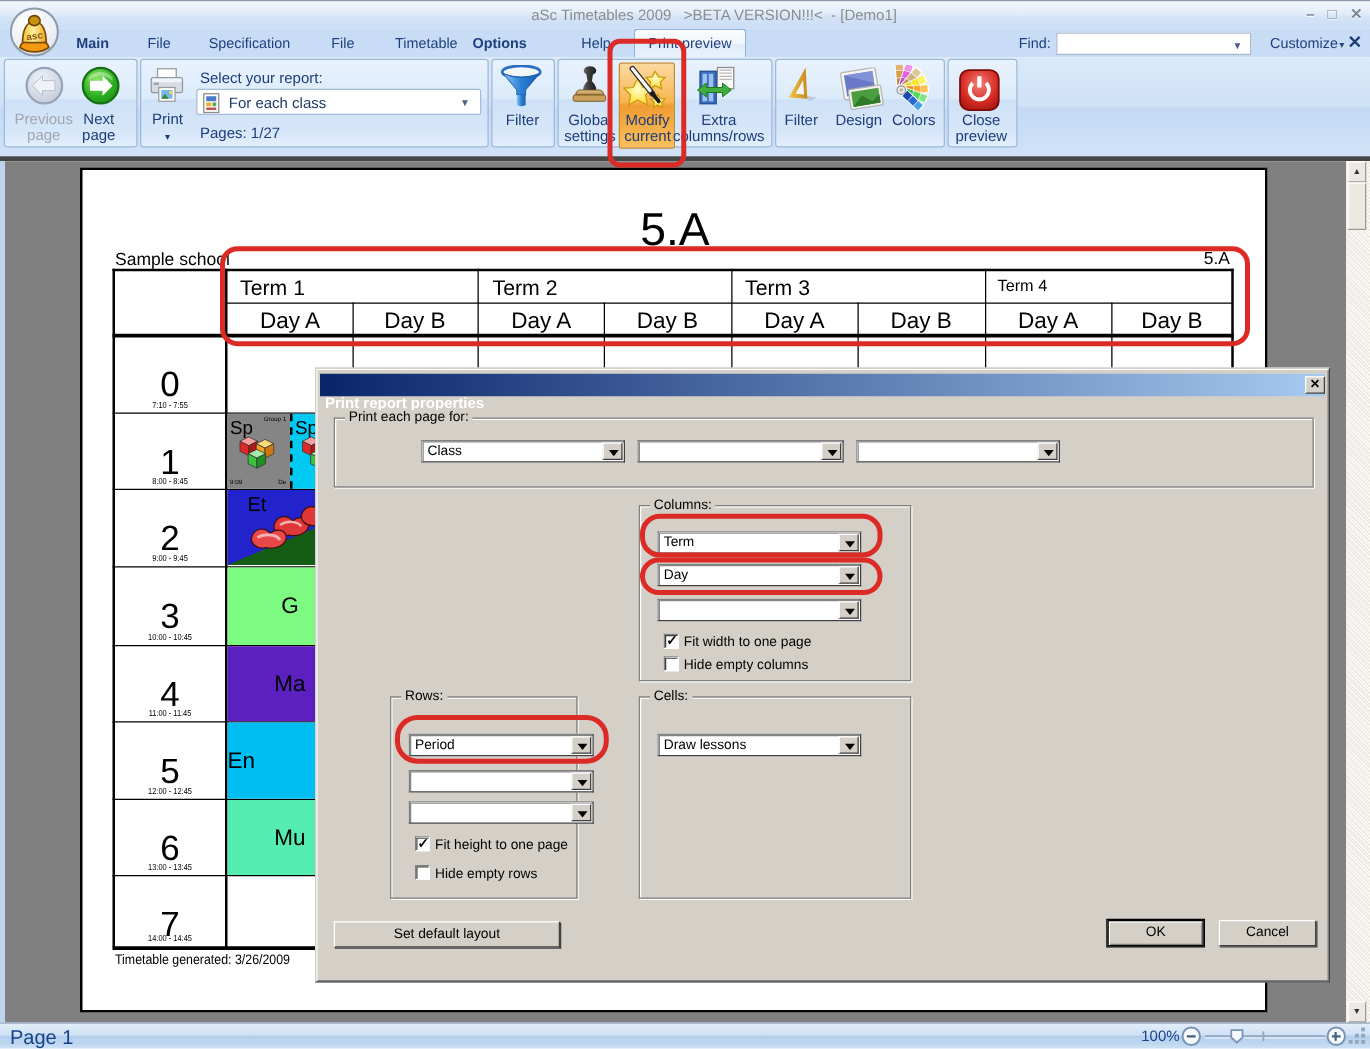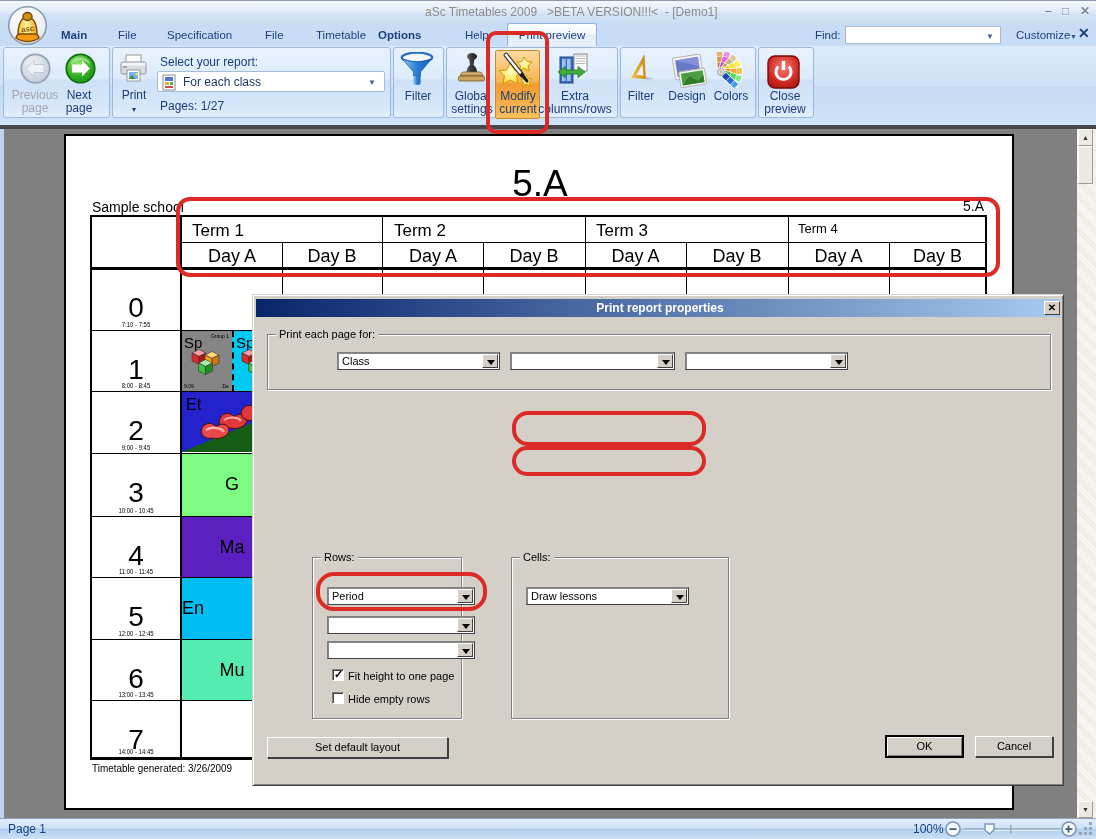--- a/index.html
+++ b/index.html
@@ -47,21 +47,21 @@
 
 .tt { position:absolute; color:#000; white-space:nowrap; }
 .line { position:absolute; background:#000; }
 
 
 #dlg { left:252px; top:294px; width:812px; height:492px; background:#d4d0c8;
   border:1px solid #404040; border-top:1px solid #d4d0c8; border-left:1px solid #d4d0c8;
   box-shadow:inset 1px 1px 0 #fff, inset -1px -1px 0 #808080; }
 #dlgtitle { left:3px; top:4px; width:804px; height:18px;
   background:linear-gradient(90deg, #0a246a, #a6caf0); color:#fff; font-weight:bold; font-size:12px;
-  padding:2px 0 0 4px;text-align:center; }
+  padding:16px 0 0 4px; }
 .grp { position:absolute; border:1px solid #808080; box-shadow:1px 1px 0 #fff, inset 1px 1px 0 #fff; }
 .grplbl { position:absolute; top:-7px; left:8px; background:#d4d0c8; font-size:11px; padding:0 3px; color:#000;}
 .combo { position:absolute; height:18px; background:#fff; border:1px solid #404040;
   border-top-color:#808080; border-left-color:#808080; box-shadow:inset 1px 1px 0 #404040a0; font-size:11px; }
 .combo .txt { position:absolute; left:4px; top:2px; }
 .drop { position:absolute; right:1px; top:1px; width:16px; height:14px; background:#d4d0c8;
   border:1px solid #404040; border-top-color:#fff; border-left-color:#fff; text-align:center; }
 .drop:after { content:""; position:absolute; left:4px; top:5px; border:4px solid transparent; border-top:5px solid #000; }
 .cb { position:absolute; width:12px; height:12px; background:#fff; border:1px solid #808080;
   border-right-color:#fff; border-bottom-color:#fff; box-shadow:inset 1px 1px 0 #404040; }
@@ -456,21 +456,21 @@
     <svg style="position:absolute; left:0; top:0;" width="100" height="60" viewBox="0 0 100 60">
       <path d="M0,60 L100,18 L100,60 Z" fill="#155c15"></path>
       <g stroke="#401010" stroke-width="1">
         <path d="M38,26 C41,20 49,20 52,25 C57,20 65,22 65,28 C65,34 56,38 49,36 C41,38 35,32 38,26 Z" fill="#e03838"></path>
         <path d="M60,18 C63,12 71,12 74,17 C79,12 87,14 87,20 C87,26 78,30 71,28 C63,30 57,24 60,18 Z" fill="#e03838"></path>
         <path d="M20,36 C23,30 31,30 34,35 C39,30 47,32 47,38 C47,44 38,48 31,46 C23,48 17,42 20,36 Z" fill="#e84848"></path>
       </g>
       <path d="M24,38 C30,34 40,36 42,40" stroke="#f8b0b0" stroke-width="2.4" fill="none"></path>
       <path d="M42,28 C48,24 56,25 59,29" stroke="#f8b0b0" stroke-width="2" fill="none"></path>
     </svg>
-    <div style="position:absolute; left:4px; top:4px; font-size:16px;">Et</div>
+    <div style="position:absolute; left:16px; top:4px; font-size:16px;">Et</div>
   </div>
   <div class="tt" style="left:182px; top:454px; width:100px; height:62px; background:#7dfa82;">
     <div style="position:absolute; left:0; top:20px; width:100px; text-align:center; font-size:18px;">G</div>
   </div>
   <div class="tt" style="left:182px; top:517px; width:100px; height:60px; background:#5c20c0;">
     <div style="position:absolute; left:0; top:20px; width:100px; text-align:center; font-size:18px;">Ma</div>
   </div>
   <div class="tt" style="left:182px; top:578px; width:100px; height:61px; background:#00bdf2;">
     <div style="position:absolute; left:0; top:20px; width:100px; font-size:18px;">En</div>
   </div>
@@ -492,20 +492,38 @@
         <span class="drop"></span>
       </div>
     <div class="combo" style="left:242px; top:17px; width:165px;">
         <span class="drop"></span>
       </div>
     <div class="combo" style="left:417px; top:17px; width:163px;">
         <span class="drop"></span>
       </div>
   </div>
 
+  <div class="grp" style="left:258px; top:109px; width:218px; height:141px;">
+    <div class="grplbl">Columns:</div>
+    <div class="combo" style="left:14px; top:20px; width:163px;">
+        <span class="txt">Term</span>
+        <span class="drop"></span>
+      </div>
+    <div class="combo" style="left:14px; top:46px; width:163px;">
+        <span class="txt">Day</span>
+        <span class="drop"></span>
+      </div>
+    <div class="combo" style="left:14px; top:74px; width:163px;">
+        <span class="drop"></span>
+      </div>
+    <div class="cb on" style="left:19px; top:102px;"></div>
+    <div class="cblbl" style="left:35px; top:103px;">Fit width to one page</div>
+    <div class="cb" style="left:19px; top:120px;"></div>
+    <div class="cblbl" style="left:35px; top:121px;">Hide empty columns</div>
+  </div>
 
   <div class="grp" style="left:59px; top:262px; width:150px; height:162px;text-align:center;">
     <div class="grplbl">Rows:</div>
     <div class="combo" style="left:14px; top:29px; width:148px;">
         <span class="txt">Period</span>
         <span class="drop"></span>
       </div>
     <div class="combo" style="left:14px; top:58px; width:148px;">
         <span class="drop"></span>
       </div>
@@ -531,14 +549,14 @@
   <div class="btn" style="left:722px; top:441px; width:78px; height:21px; line-height:19px; box-shadow:1px 1px 0 #404040;">Cancel</div>
 </div>
 
 <div class="red" style="left:486px; top:31px; width:63px; height:103px; border-radius:10px;"></div>
 <div class="red" style="left:176px; top:197px; width:824px; height:80px; border-radius:14px;"></div>
 <div class="red" style="left:512px; top:411px; width:194px; height:35px; border-radius:16px;"></div>
 <div class="red" style="left:512px; top:446px; width:194px; height:30px; border-radius:15px;"></div>
 <div class="red" style="left:316px; top:572px; width:171px; height:39px; border-radius:18px;"></div>
 
 <div class="abs" id="statusbar"></div>
-<div class="abs" style="left:8px; top:822px; font-size:12px; color:#15428b;">Page 1</div>
+<div class="abs" style="left:8px; top:822px; font-size:16px; color:#15428b;">Page 1</div>
 <div class="abs" style="left:913px; top:822px; font-size:12px; color:#15428b;">100%</div>
 
 </body></html>

